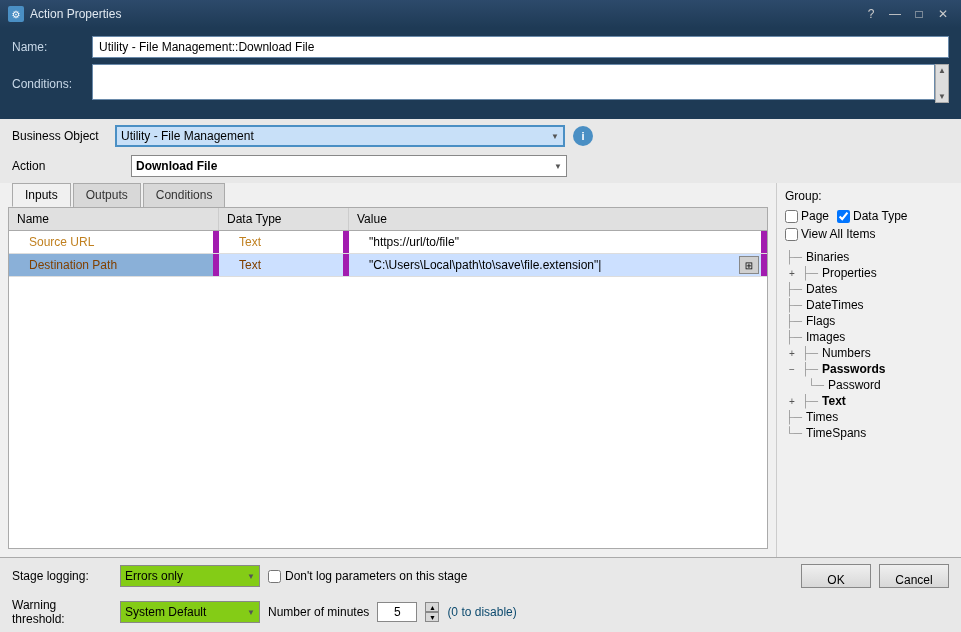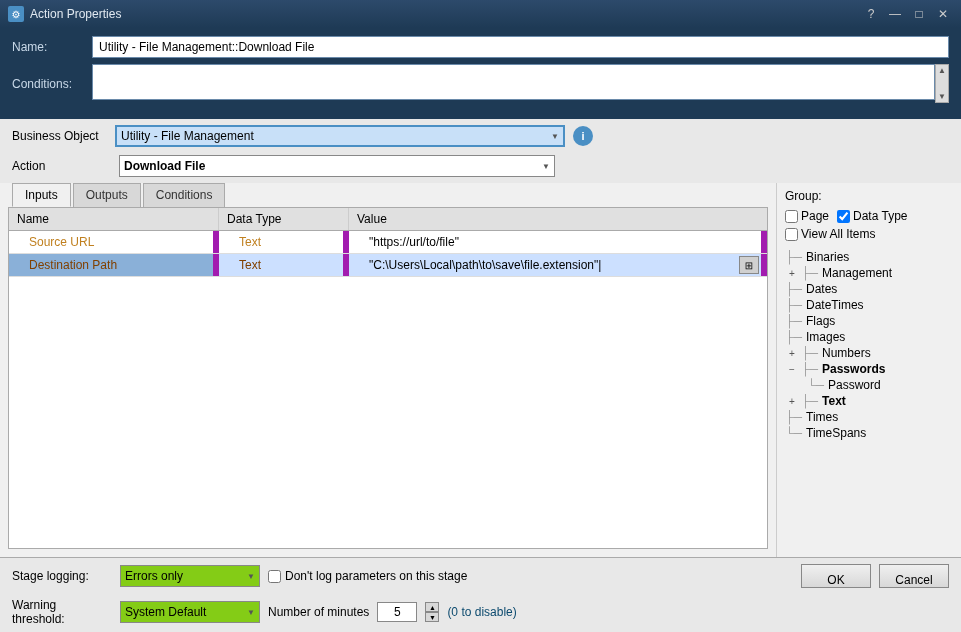--- a/index.html
+++ b/index.html
@@ -173,21 +173,21 @@
       justify-content: center;
       cursor: pointer;
       border: none;
     }
 
     .action-row {
       background: #e8e8e8;
       padding: 2px 12px 6px 12px;
       display: flex;
       align-items: center;
-      gap: 12px;
+      gap: 24px;
     }
 
     .body-layout {
       display: flex;
       flex: 1;
       overflow: hidden;
     }
 
     .left-panel {
       flex: 1;
@@ -540,21 +540,21 @@
       </div>
 
       <div class="tree-view">
         <div class="tree-item">
           <span class="tree-line">├─</span>
           <span class="tree-label">Binaries</span>
         </div>
         <div class="tree-item">
           <span class="tree-toggle">+</span>
           <span class="tree-line">├─</span>
-          <span class="tree-label">Management</span>
+          <span class="tree-label">Properties</span>
         </div>
         <div class="tree-item">
           <span class="tree-line">├─</span>
           <span class="tree-label">Dates</span>
         </div>
         <div class="tree-item">
           <span class="tree-line">├─</span>
           <span class="tree-label">DateTimes</span>
         </div>
         <div class="tree-item">

